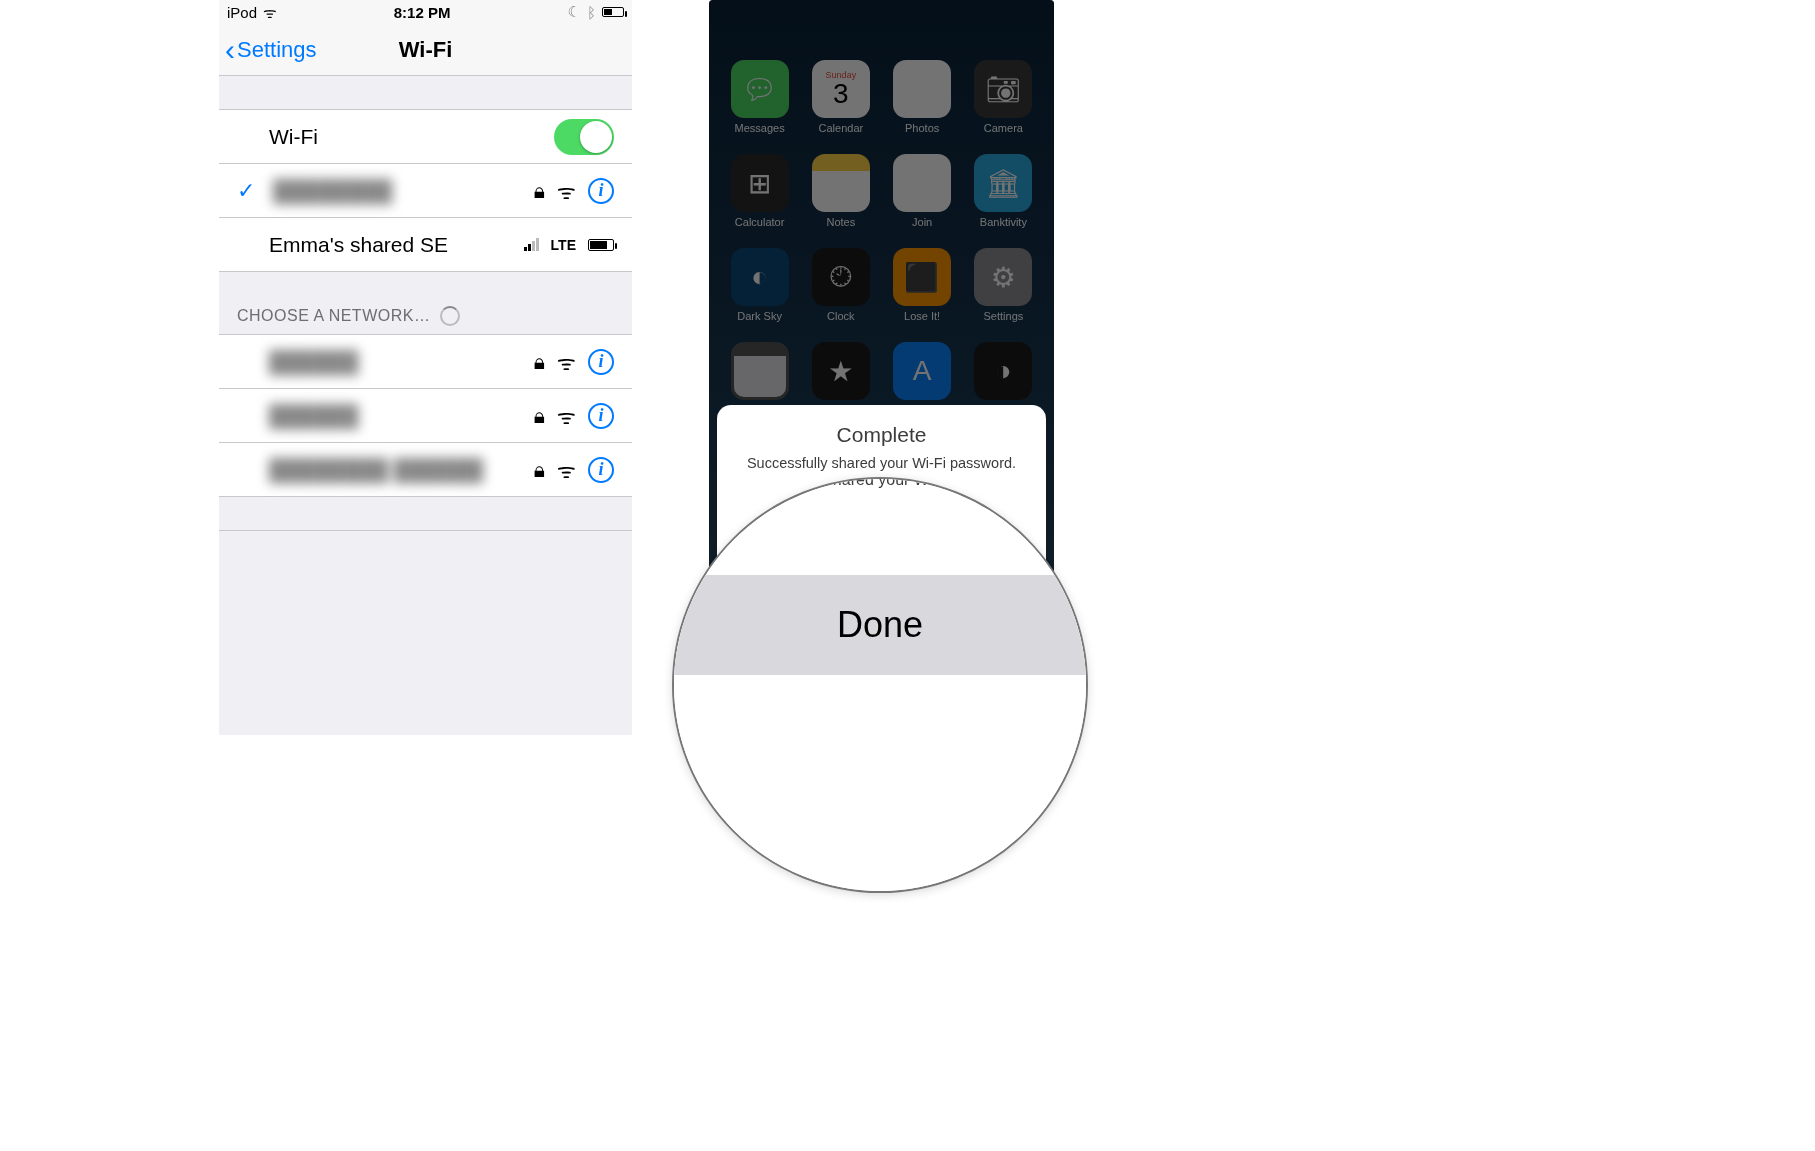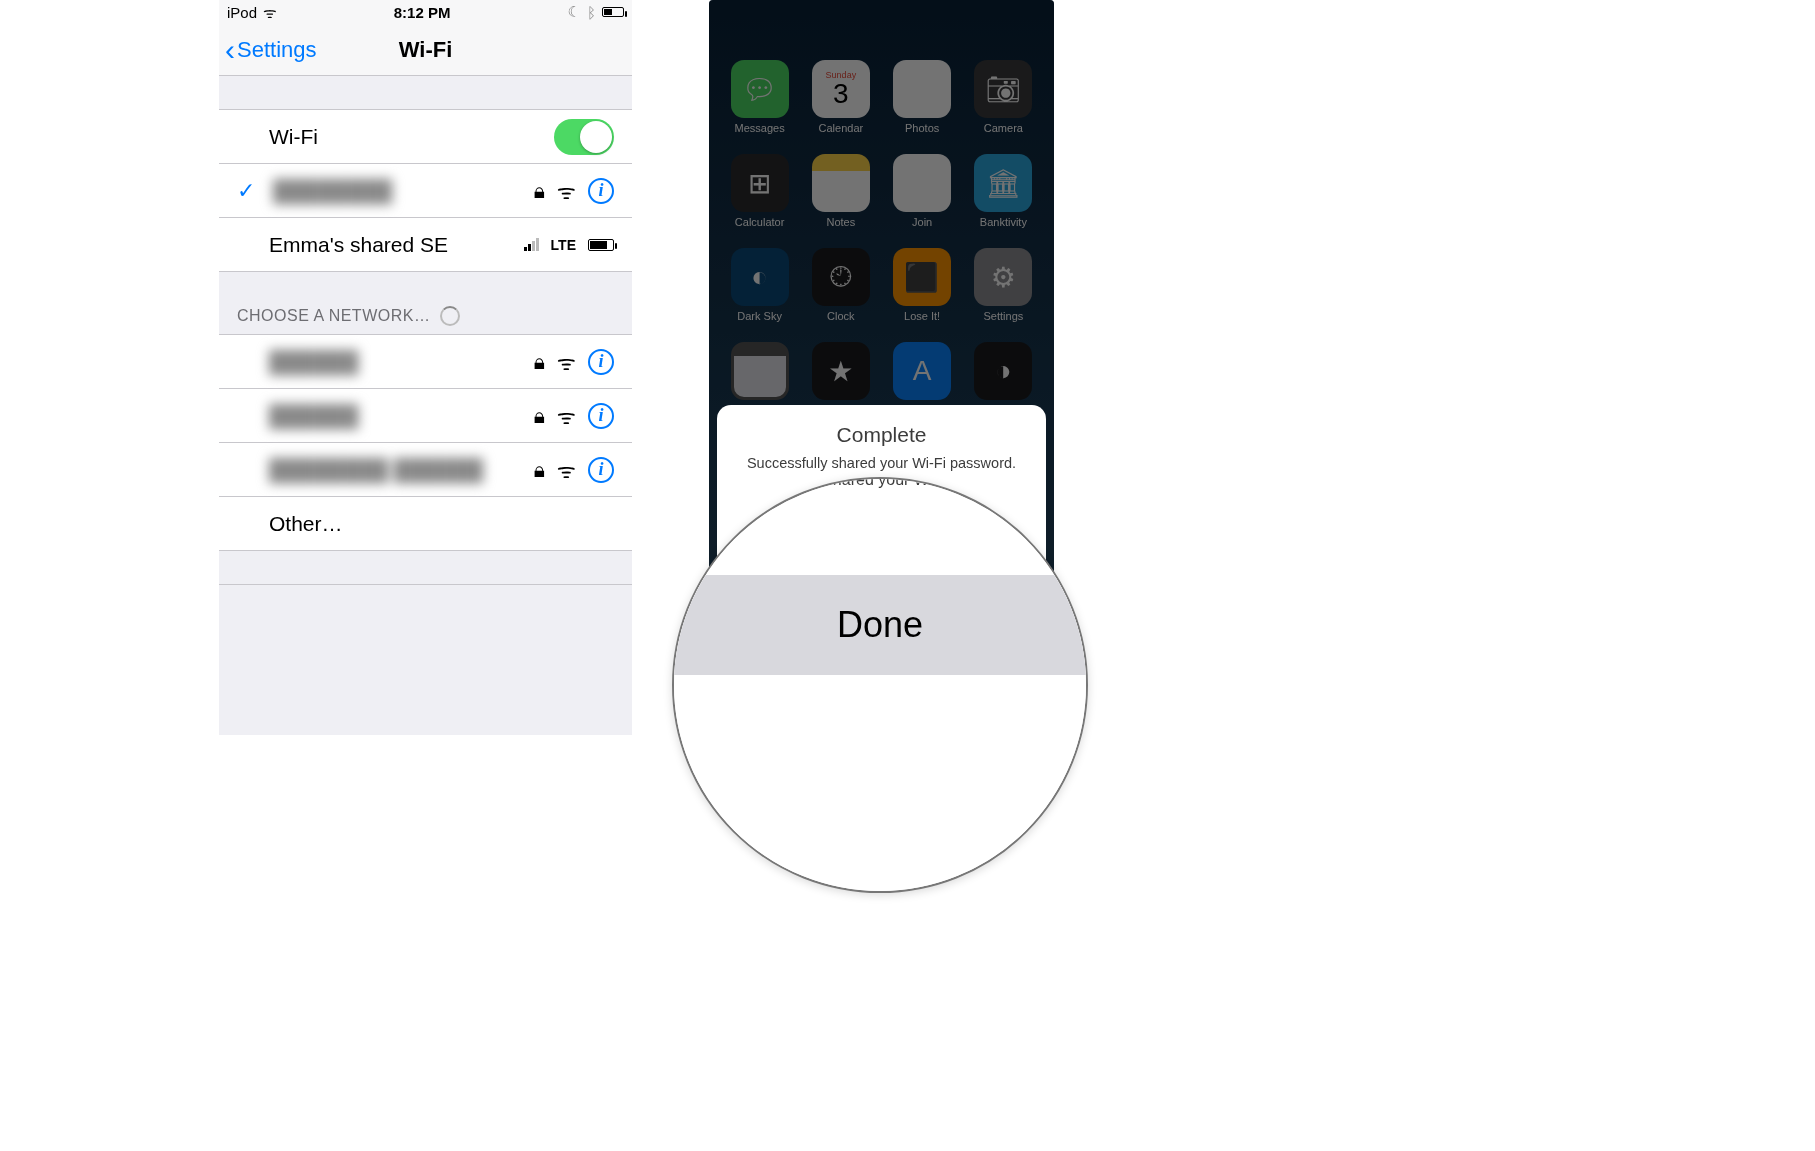--- a/index.html
+++ b/index.html
@@ -321,23 +321,20 @@
       </div>
     </div>
     <div class="cell cell-indent">
       <span class="cell-label blurred">████████ ██████</span>
       <div class="net-icons">
         <span class="glyph">🔒︎</span>
         <span class="glyph">ᯤ</span>
         <span class="info-icon">i</span>
       </div>
     </div>
-    <div class="cell cell-indent">
-      <span class="cell-label">Other…</span>
-    </div>
 
     <div style="height:34px;background:#efeff4;border-bottom:1px solid #c8c7cc;"></div>
 
   </div>
 
   <div class="phone-right">
     <div class="home-grid">
       <div class="app">
           <div class="app-icon ic-messages">💬︎</div>
           <div class="app-label">Messages</div>

